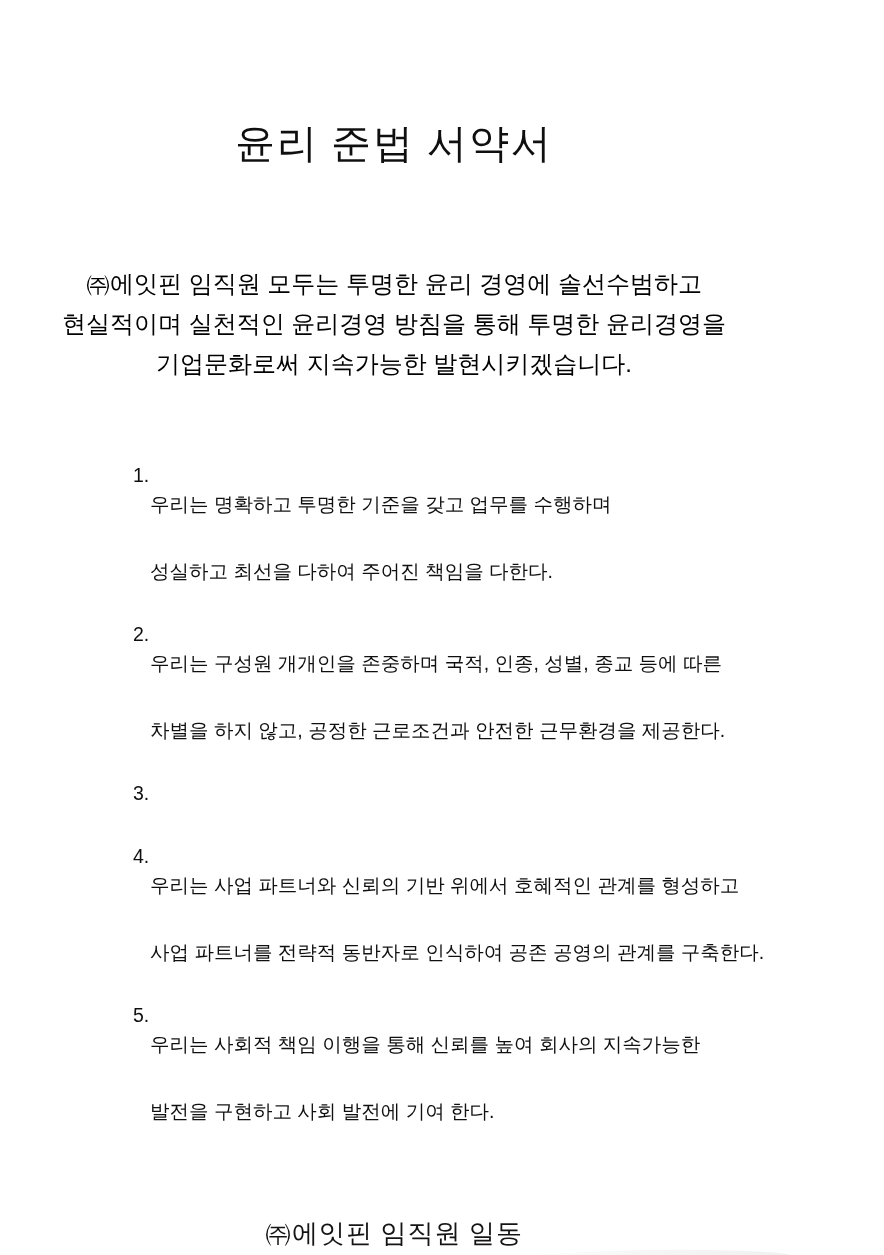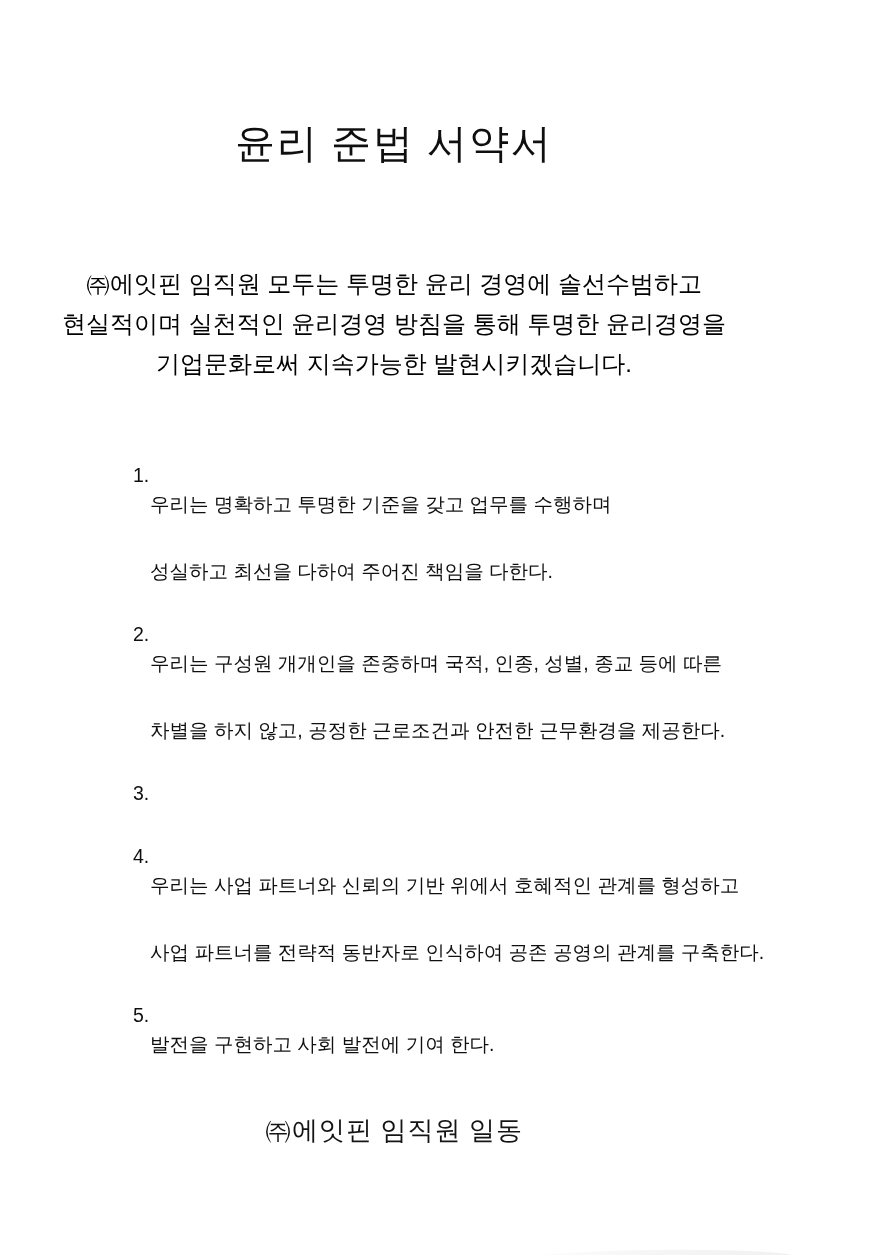--- a/index.html
+++ b/index.html
@@ -61,21 +61,21 @@
   }
   .pledge-lines {
     flex: 1 1 auto;
   }
   .pledge-lines .line {
     display: block;
     white-space: pre;
     margin-top: 29px;
   }
   .signature {
-    margin-top: 52px;
+    margin-top: 88px;
     text-align: center;
     font-family: "Liberation Serif", "DejaVu Serif", serif;
     font-weight: 400;
     font-size: 26px;
     line-height: 32px;
     letter-spacing: 1px;
     color: #141414;
   }
   .page-edge-shadow {
     position: absolute;
@@ -130,20 +130,21 @@
       <span class="pledge-number">4.</span>
       <span class="pledge-lines">
         <span class="line">우리는 사업 파트너와 신뢰의 기반 위에서 호혜적인 관계를 형성하고</span>
         <span class="line">사업 파트너를 전략적 동반자로 인식하여 공존 공영의 관계를 구축한다.</span>
       </span>
     </div>
 
     <div class="pledge-item">
       <span class="pledge-number">5.</span>
       <span class="pledge-lines">
+        <span class="line">우리는 사회적 책임 이행을 통해 신뢰를 높여 회사의 지속가능한</span>
         <span class="line">발전을 구현하고 사회 발전에 기여 한다.</span>
       </span>
     </div>
 
   </div>
 
   <div class="signature">㈜에잇핀 임직원 일동</div>
 
   <div class="page-edge-shadow"></div>
 

